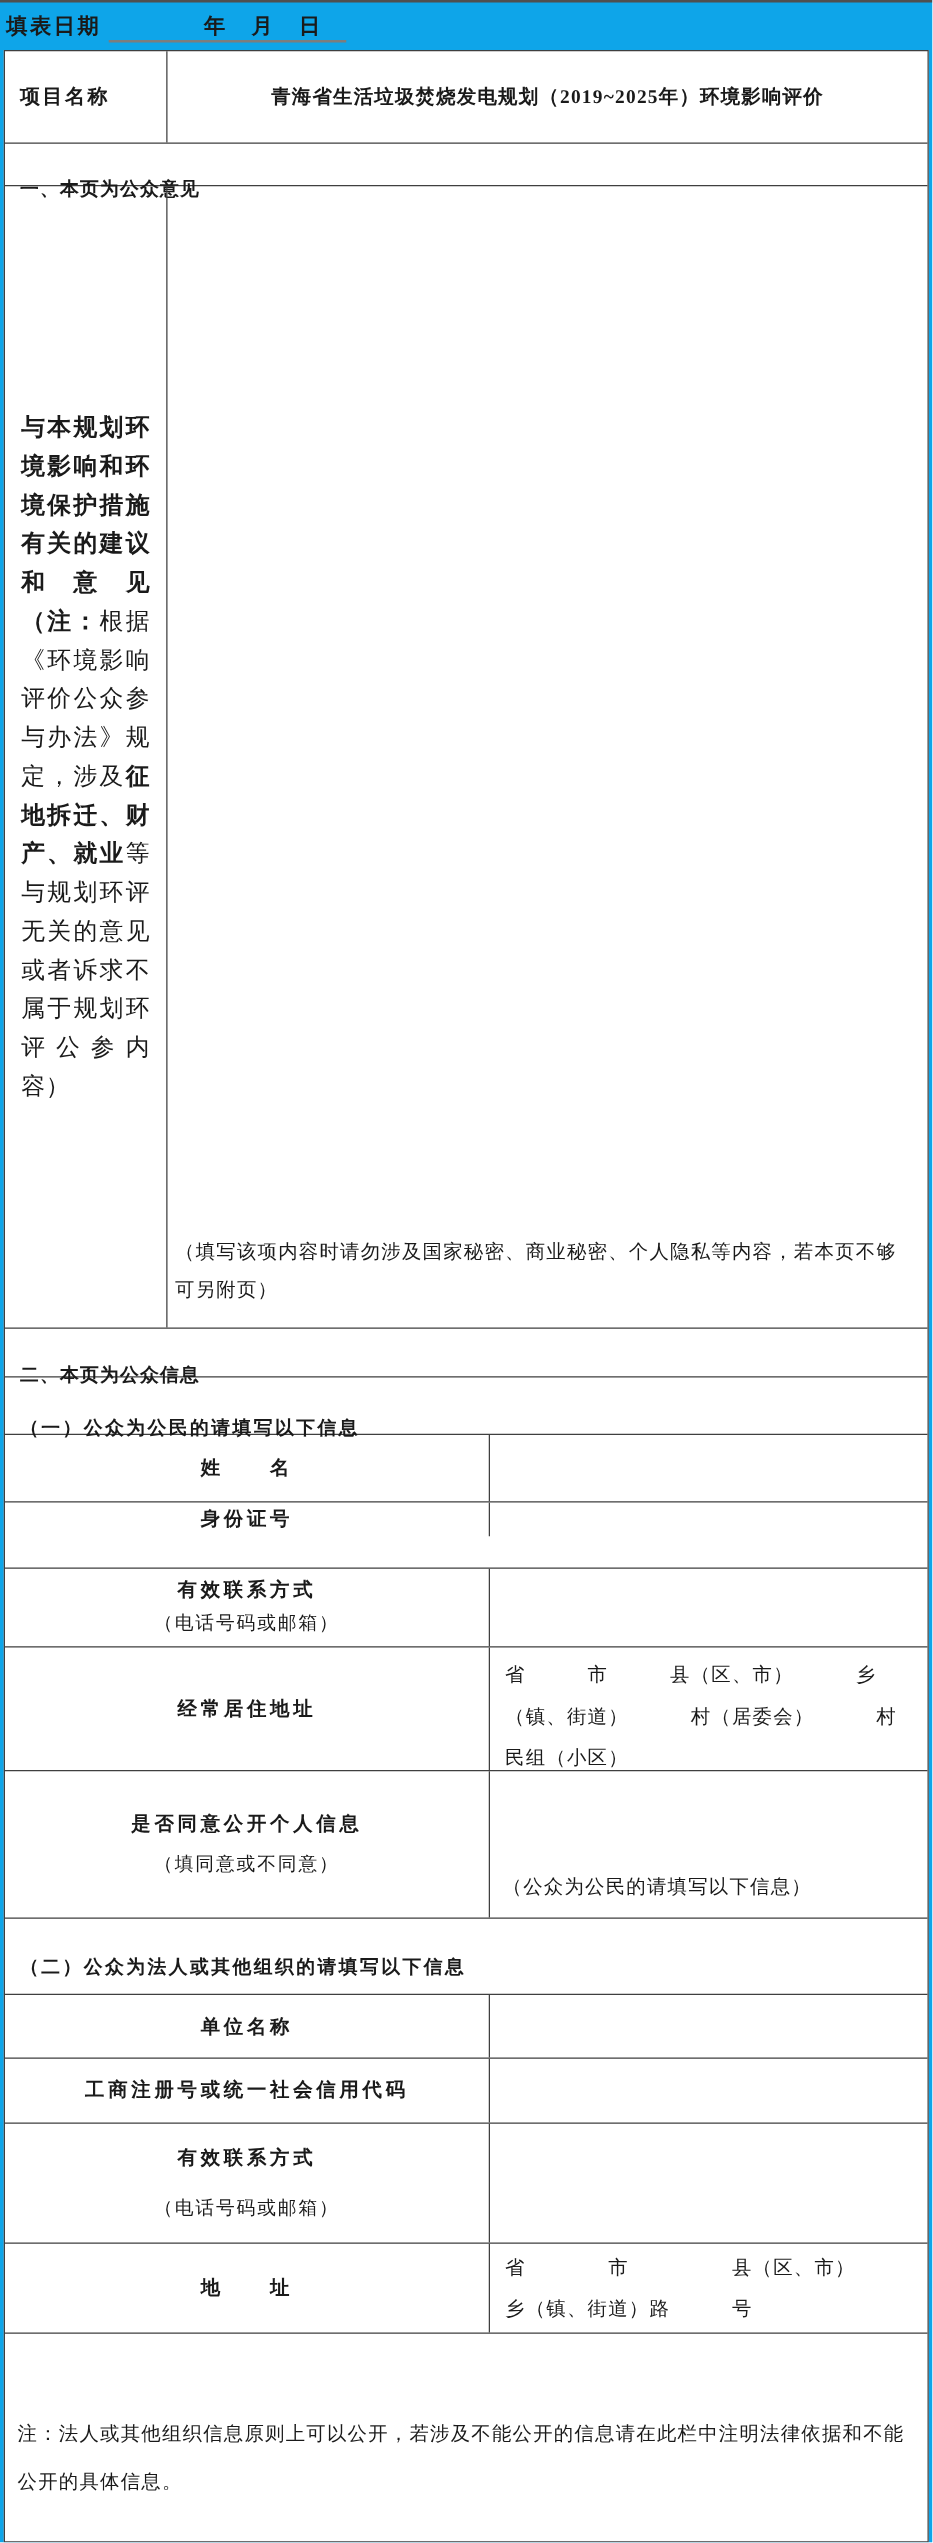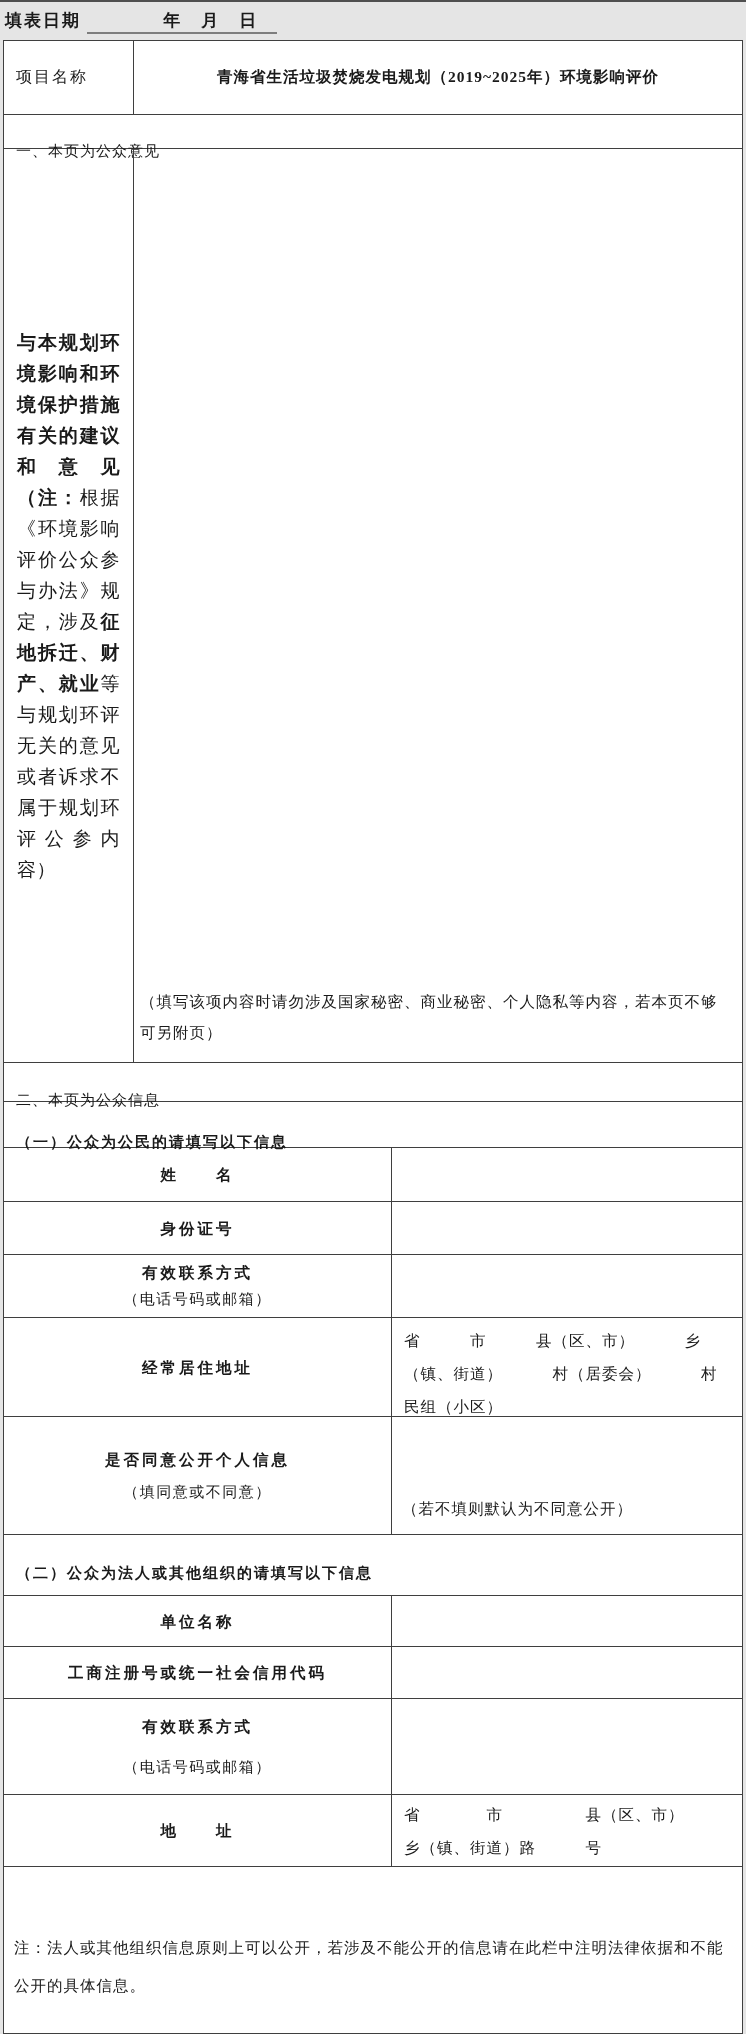--- a/index.html
+++ b/index.html
@@ -1,20 +1,20 @@
 <!DOCTYPE html>
 <html><head>
 <meta charset="utf-8">
 <style>
   * { margin:0; padding:0; box-sizing:border-box; }
   html,body { background:#ffffff; }
   .page {
     position:relative;
     width:746px; height:2034px;
-    background:#e5e5e5;
+    background:#0ea5e9;
     color:#1a1a1a;
     font-family:"Liberation Serif","DejaVu Serif",serif;
     font-size:16px;
     overflow:hidden;
   }
   .top-rule { height:2px; background:#4f4f4f; width:100%; }
   .doc-header {
     height:38px;
     padding:7px 0 0 5px;
     font-size:17px; font-weight:bold;
@@ -35,30 +35,30 @@
   .row { display:flex; border-top:1px solid #3f3f3f; }
   .row:first-child { border-top:none; }
   .cell { position:relative; }
   .label-col { width:130px; border-right:1px solid #3f3f3f; }
   .wide-label { width:388px; border-right:1px solid #3f3f3f; }
   .grow { flex:1; min-width:0; }
   .v-center { display:flex; flex-direction:column; justify-content:center; }
   .v-bottom { display:flex; flex-direction:column; justify-content:flex-end; }
   .h-center { align-items:center; text-align:center; }
   .bold { font-weight:bold; }
-  .pl { padding-left:12px; }
+  .pl { padding-left:12px;font-weight:bold; }
   .ls { letter-spacing:2px; }
 
   .r-project  { height:73px; }
   .r-sec1     { height:34px; }
   .r-big      { height:914px; }
   .r-sec2     { height:39px; }
   .r-sub1     { height:46px; }
   .r-name     { height:54px; }
-  .r-id       { height:53px; }
+  .r-id       { height:53px;flex-direction:column; }
   .r-contact1 { height:63px; }
   .r-addr1    { height:99px; }
   .r-consent  { height:118px; }
   .r-sub2     { height:41px; }
   .r-org      { height:51px;margin-top:20px; }
   .r-code     { height:52px; }
   .r-contact2 { height:96px; }
   .r-addr2    { height:72px; }
   .r-note     { flex:1; }
 
@@ -183,21 +183,21 @@
         <div class="value-text">省　　　市　　　县（区、市）　　　乡（镇、街道）　　　村（居委会）　　　村民组（小区）</div>
       </div>
     </div>
 
     <div class="row r-consent">
       <div class="cell wide-label v-center h-center">
         <div class="bold row-label">是否同意公开个人信息</div>
         <div class="row-sublabel">（填同意或不同意）</div>
       </div>
       <div class="cell grow v-bottom">
-        <div class="consent-note">（若不填则默认为不同意公开）</div>
+        <div class="consent-note">（公众为公民的请填写以下信息）</div>
       </div>
     </div>
 
     <div class="row r-sub2">
       <div class="cell grow v-center pl section-heading bold">
         <span>（二）公众为法人或其他组织的请填写以下信息</span>
       </div>
     </div>
 
     <div class="row r-org">

